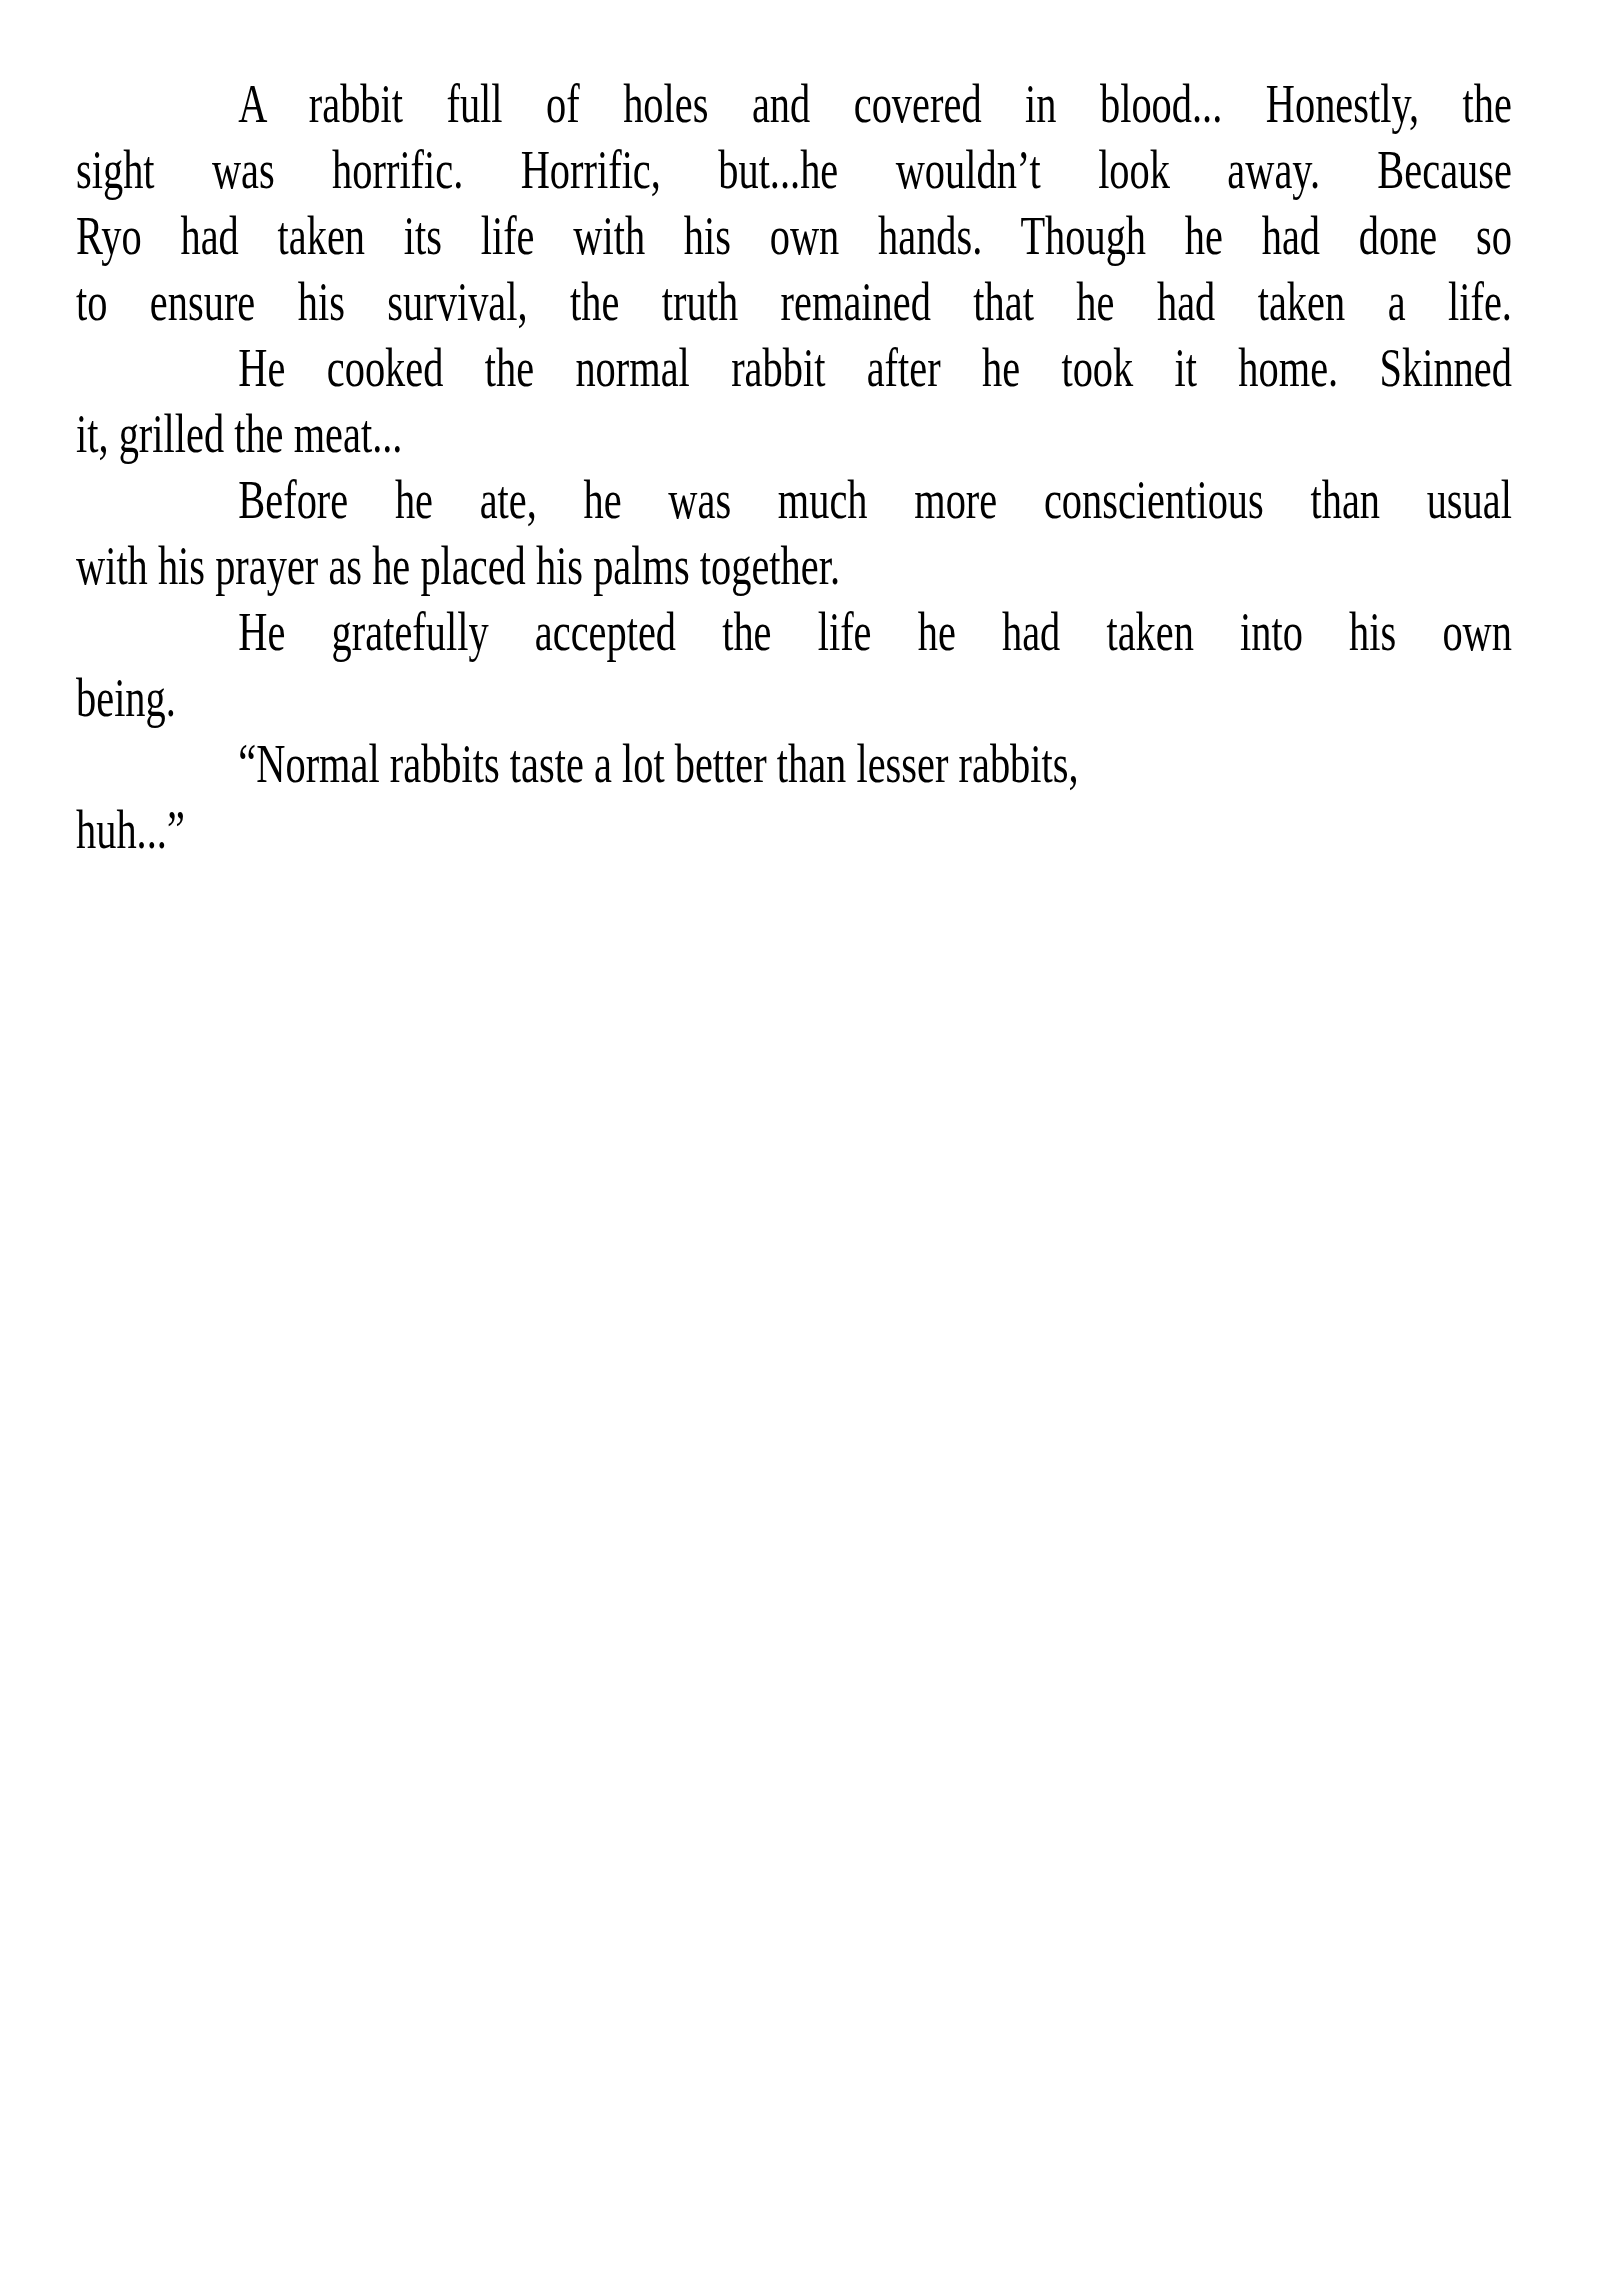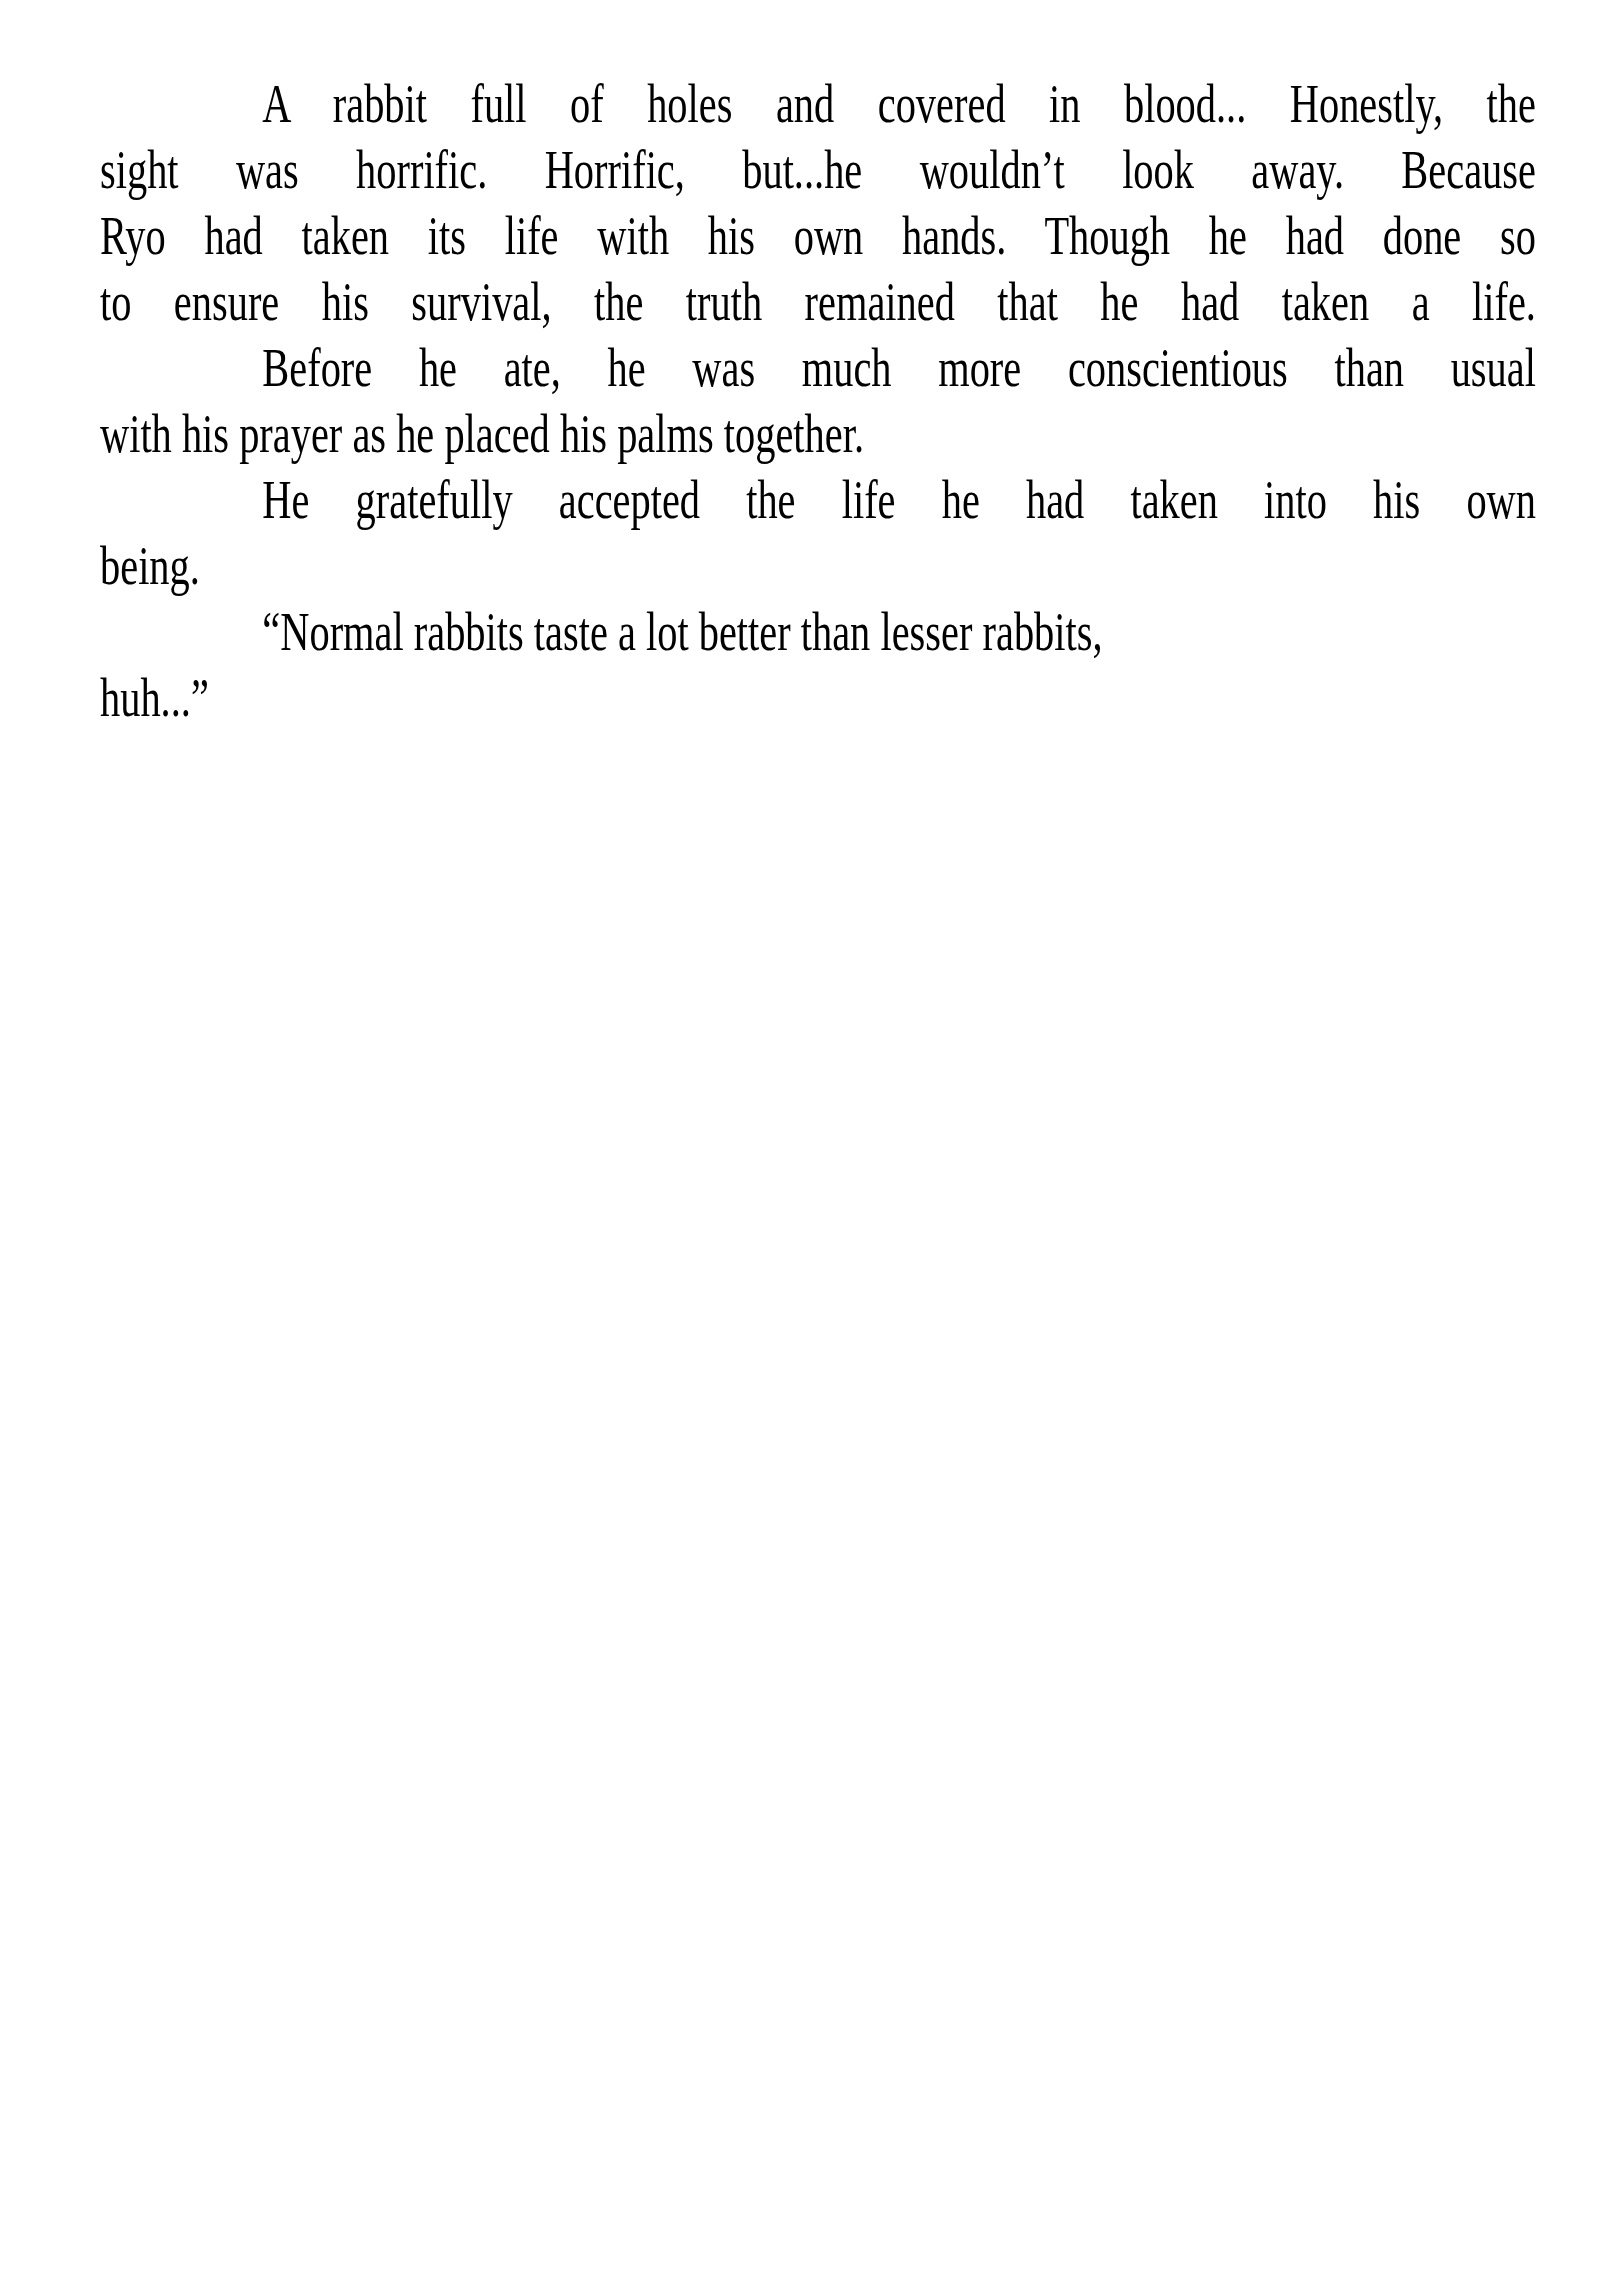--- a/index.html
+++ b/index.html
@@ -12,21 +12,21 @@
     position: relative;
     width: 1614px;
     height: 2295px;
     background: #ffffff;
     overflow: hidden;
     font-family: "Liberation Serif", "DejaVu Serif", serif;
     color: #000000;
   }
   .text-block {
     position: absolute;
-    left: 100px;
+    left: 76px;
     top: 71px;
     width: 1436px;
   }
   .paragraph {
     margin: 0;
     padding: 0;
   }
   .line {
     width: 1955px;               
     transform: scaleX(0.7345);   
@@ -53,20 +53,24 @@
 <main class="page">
   <section class="text-block">
 
   <div class="paragraph">
         <div class="line ind">A rabbit full of holes and covered in blood... Honestly, the</div>
         <div class="line">sight was horrific. Horrific, but...he wouldn’t look away. Because</div>
         <div class="line">Ryo had taken its life with his own hands. Though he had done so</div>
         <div class="line">to ensure his survival, the truth remained that he had taken a life.</div>
       </div>
       <div class="paragraph">
+        <div class="line ind">He cooked the normal rabbit after he took it home. Skinned</div>
+        <div class="line noj">it, grilled the meat...</div>
+      </div>
+      <div class="paragraph">
         <div class="line ind">Before he ate, he was much more conscientious than usual</div>
         <div class="line noj">with his prayer as he placed his palms together.</div>
       </div>
       <div class="paragraph">
         <div class="line ind">He gratefully accepted the life he had taken into his own</div>
         <div class="line noj">being.</div>
       </div>
       <div class="paragraph">
         <div class="line ind noj">“Normal rabbits taste a lot better than lesser rabbits,</div>
         <div class="line noj">huh...”</div>

